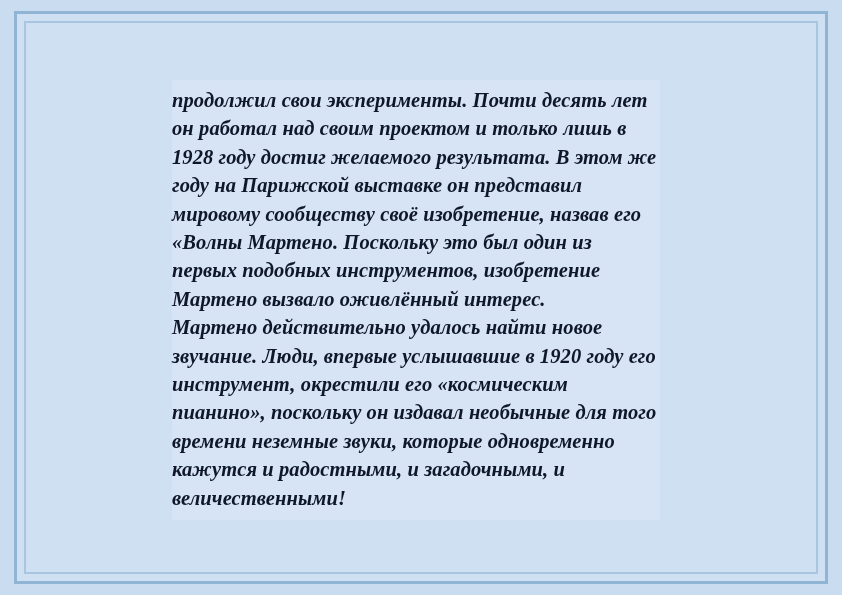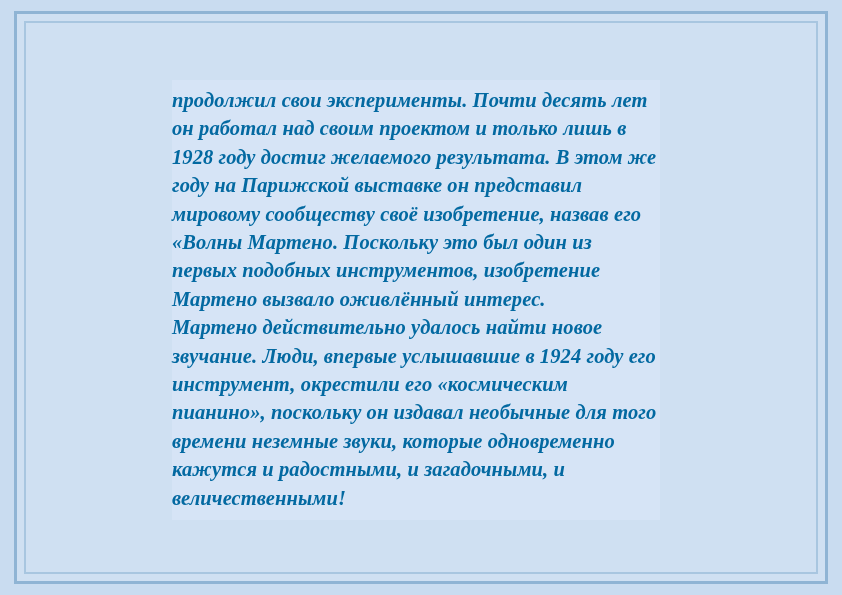--- a/index.html
+++ b/index.html
@@ -51,30 +51,30 @@
     padding: 6px 0 8px 0;
     background: #d6e4f6;
   }
   .para {
     margin: 0;
     font-family: "Liberation Serif", serif;
     font-style: italic;
     font-weight: bold;
     font-size: 20.5px;
     line-height: 28.4px;
-    color: #0369a1;
+    color: #0f172a;
     letter-spacing: 0.1px;
     text-align: left;
     white-space: pre-wrap;
   }
 </style>
 </head>
 <body>
 
 <div class="slide">
   <div class="frame-outer"></div>
   <div class="frame-inner"></div>
 
   <div class="text-block">
     <p class="para">продолжил свои эксперименты. Почти десять лет он работал над своим проектом и только лишь в 1928 году достиг желаемого результата. В этом же году на Парижской выставке он представил мировому сообществу своё изобретение, назвав его «Волны Мартено. Поскольку это был один из первых подобных инструментов, изобретение Мартено вызвало оживлённый интерес.</p>
-    <p class="para">Мартено действительно удалось найти новое звучание. Люди, впервые услышавшие в 1924 году его инструмент, окрестили его «космическим пианино», поскольку он издавал необычные для того времени неземные звуки, которые одновременно кажутся и радостными, и загадочными, и величественными!</p>
+    <p class="para">Мартено действительно удалось найти новое звучание. Люди, впервые услышавшие в 1920 году его инструмент, окрестили его «космическим пианино», поскольку он издавал необычные для того времени неземные звуки, которые одновременно кажутся и радостными, и загадочными, и величественными!</p>
   </div>
 </div>
 
 </body></html>

